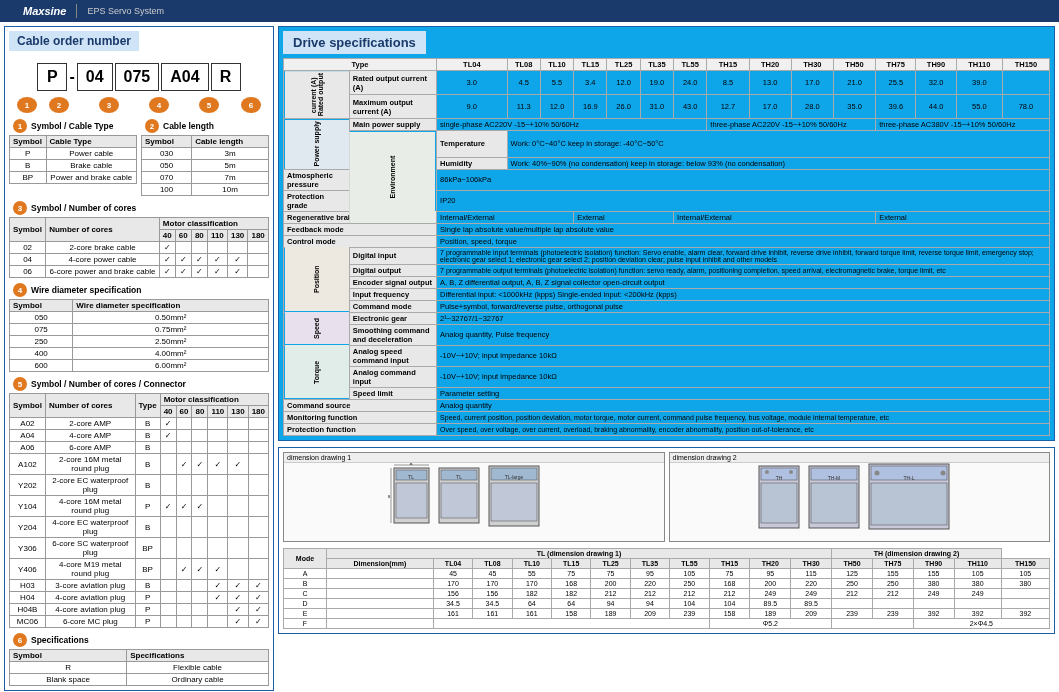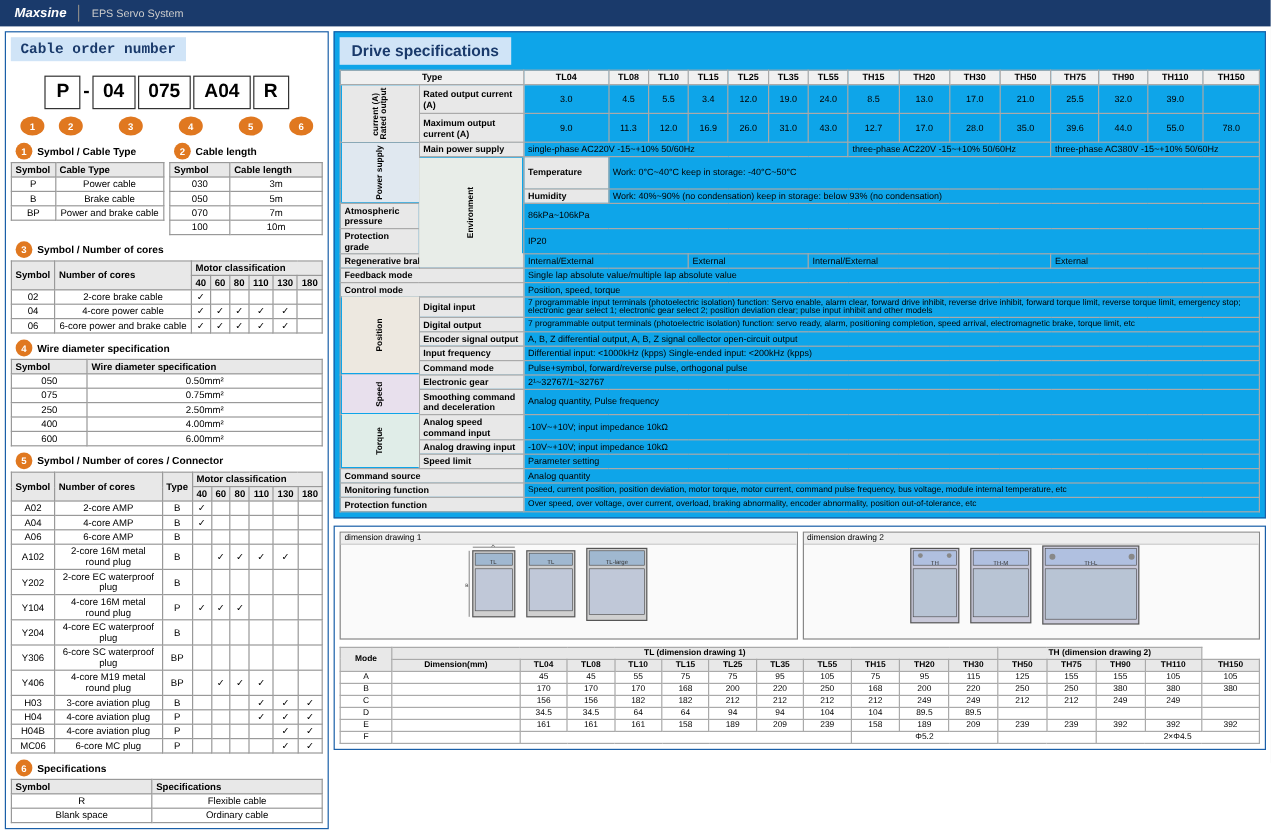--- a/index.html
+++ b/index.html
@@ -16,21 +16,21 @@
       background: white;
       display: flex;
       flex-direction: column;
     }
     
     .header {
       display: flex;
       align-items: center;
       background: #1a3a6b;
       height: 22px;
-      padding: 0 12px;
+      padding: 0 23px;
       gap: 10px;
     }
     .header-logo {
       color: white;
       font-size: 11px;
       font-weight: bold;
       font-style: italic;
     }
     .header-divider {
       width: 1px;
@@ -73,21 +73,20 @@
       background: white;
     }
     .cable-order-title {
       background: #d0e4f7;
       color: #1a3a6b;
       font-weight: bold;
       font-size: 12px;
       padding: 3px 8px;
       display: inline-block;
       margin-bottom: 6px;
-      font-family: Liberation Mono, monospace;
     }
 
     
     .code-display {
       display: flex;
       align-items: center;
       justify-content: center;
       gap: 2px;
       margin: 6px 0;
     }
@@ -803,21 +802,21 @@
             <tr>
               <td class="left row-header">Smoothing command and deceleration</td>
               <td colspan="15" class="left">Analog quantity, Pulse frequency</td>
             </tr>
             <tr>
               <td rowspan="3" class="row-header" style="writing-mode:vertical-lr; transform:rotate(180deg); font-size:7px; padding:2px; background:#e0ede8;">Torque</td>
               <td class="left row-header">Analog speed command input</td>
               <td colspan="15" class="left">-10V~+10V; input impedance 10kΩ</td>
             </tr>
             <tr>
-              <td class="left row-header">Analog drawing input</td>
+              <td class="left row-header">Analog command input</td>
               <td colspan="15" class="left">-10V~+10V; input impedance 10kΩ</td>
             </tr>
             <tr>
               <td class="left row-header">Speed limit</td>
               <td colspan="15" class="left">Parameter setting</td>
             </tr>
             <tr>
               <td colspan="2" class="left row-header">Command source</td>
               <td colspan="15" class="left">Analog quantity</td>
             </tr>

